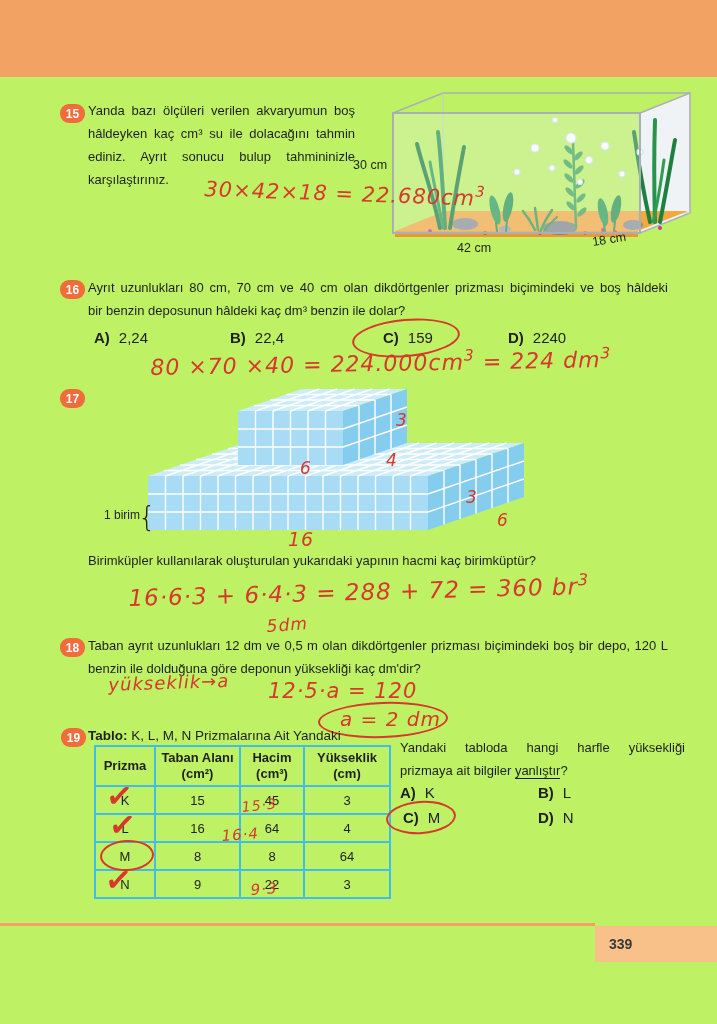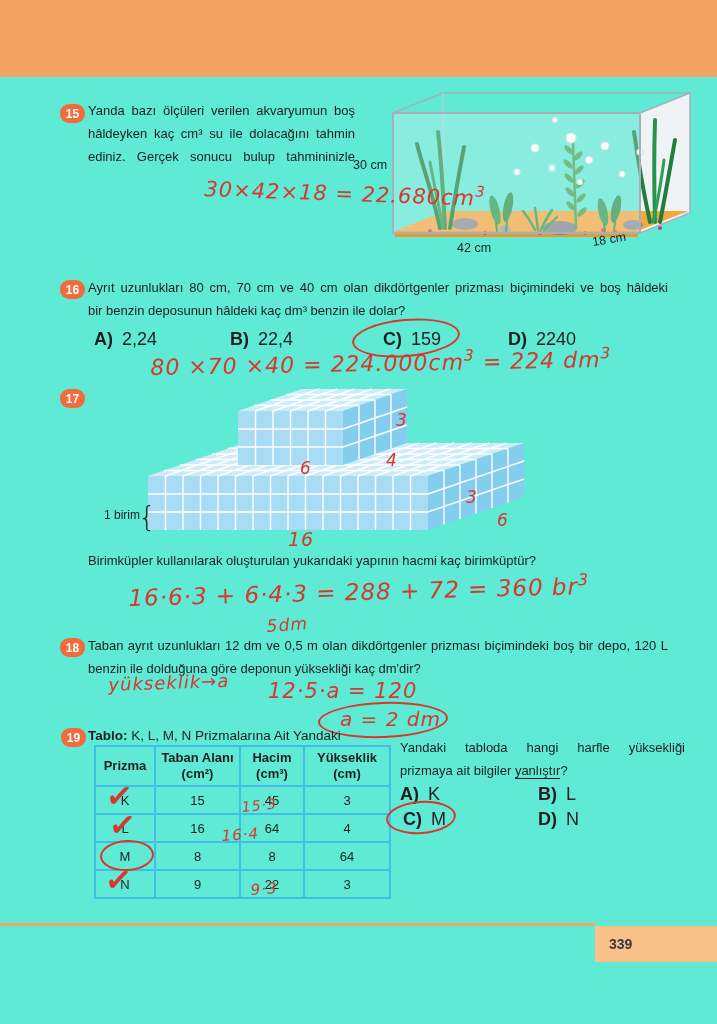--- a/index.html
+++ b/index.html
@@ -1,23 +1,23 @@
 <!DOCTYPE html>
 <html><head>
 <meta charset="utf-8">
 <style>
   body{margin:0;background:#ffffff}
-  .page{position:relative;width:717px;height:1024px;background:#5eead4;
+  .page{position:relative;width:717px;height:1024px;background:#bef264;
         font-family:"Liberation Sans",sans-serif;color:#1f1f1f;overflow:hidden}
   .topbar{position:absolute;left:0;top:0;width:717px;height:77px;background:#F2A262}
   .badge{position:absolute;width:25px;height:19px;border-radius:9px;background:#F26B3A;
          color:#fff;font-size:12px;font-weight:bold;display:flex;align-items:center;justify-content:center}
   .txt{position:absolute;font-size:13px;line-height:23px}
   .jline{text-align:justify;text-align-last:justify}
-  .opt{position:absolute;font-size:18px;white-space:nowrap}
+  .opt{position:absolute;font-size:15px;white-space:nowrap}
   .opt b{margin-right:9px}
   .hw{position:absolute;font-family:"DejaVu Sans",sans-serif;font-style:italic;
       color:#D8372C;white-space:nowrap;transform-origin:left top;letter-spacing:1px}
   .hw sup{font-size:70%;vertical-align:9px}
   .circ{position:absolute;border:2.2px solid #D8372C;border-radius:50%;transform-origin:center}
   .ptable{position:absolute;left:94px;top:745px;border-collapse:collapse;table-layout:fixed}
   .ptable td{border:2px solid #3FBEE9;text-align:center;font-size:13px;padding:0;vertical-align:middle}
   .ptable .hrow td{height:38px;font-weight:bold;line-height:16px}
   .ptable .brow td{height:26px}
   .hline{position:absolute;left:0;top:923px;width:595px;height:2.5px;background:#F2A262}
@@ -33,21 +33,22 @@
 
 <div class="page">
   <div class="topbar"></div>
 
   <div class="badge" style="left:60px;top:104px">
     <span>15</span>
   </div>
   <div class="txt" style="left:88px;top:99px;width:267px">
     <div class="jline">Yanda bazı ölçüleri verilen akvaryumun boş</div>
     <div class="jline">hâldeyken kaç cm³ su ile dolacağını tahmin</div>
-    <div class="jline">ediniz. Gerçek sonucu bulup tahmininizle</div>
+    <div class="jline">ediniz. Ayrıt sonucu bulup tahmininizle</div>
+    <div>karşılaştırınız.</div>
   </div>
 
   <svg style="position:absolute;left:345px;top:90px" width="360" height="170" viewBox="0 0 360 170">
 
     <polygon points="295,23 345,3 345,123 295,143" fill="#EFF3F6" stroke="#A9AFB6" stroke-width="1.5"></polygon>
     <line x1="48" y1="23" x2="98" y2="3" stroke="#A9AFB6" stroke-width="1.5"></line>
     <line x1="98" y1="3" x2="345" y2="3" stroke="#A9AFB6" stroke-width="1.5"></line>
     <line x1="98" y1="3" x2="98" y2="122" stroke="#C4C9CE" stroke-width="1"></line>
     <line x1="98" y1="122" x2="345" y2="123" stroke="#C4C9CE" stroke-width="1"></line>
 

